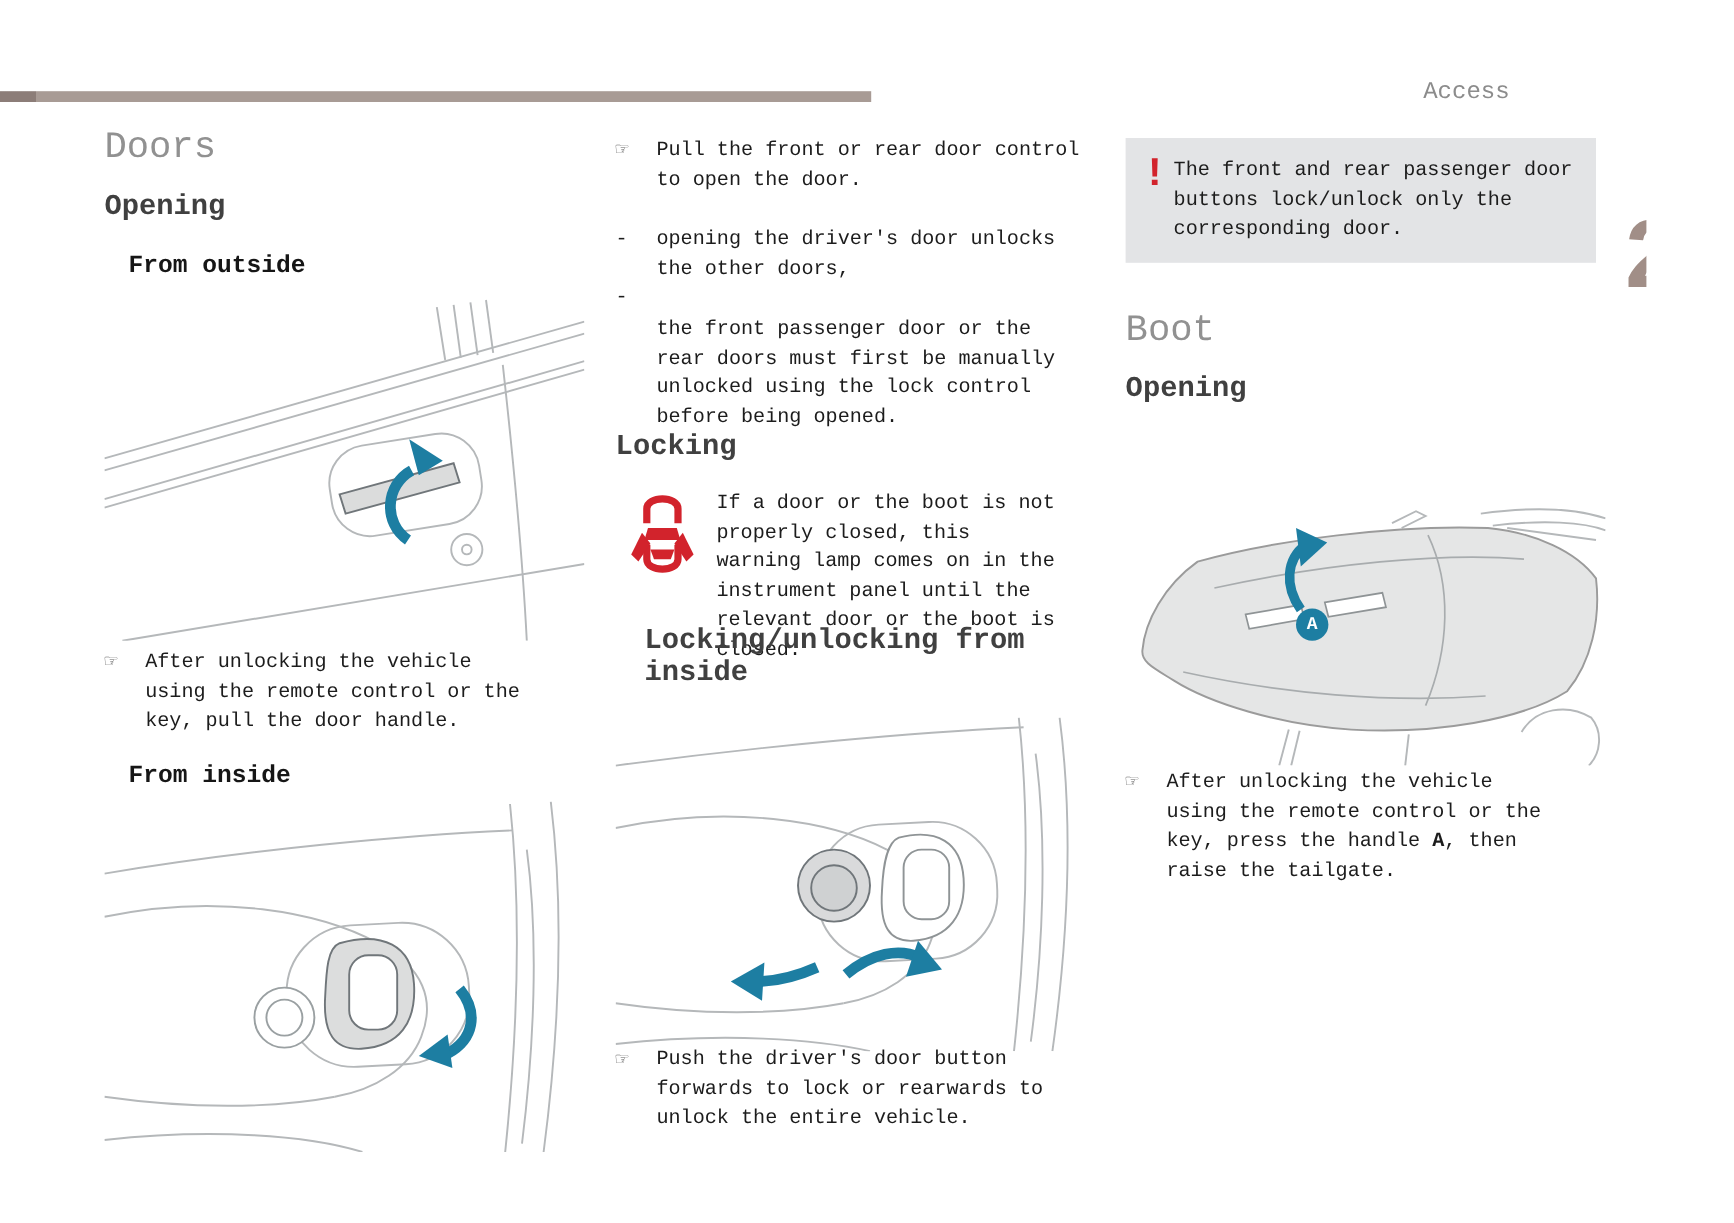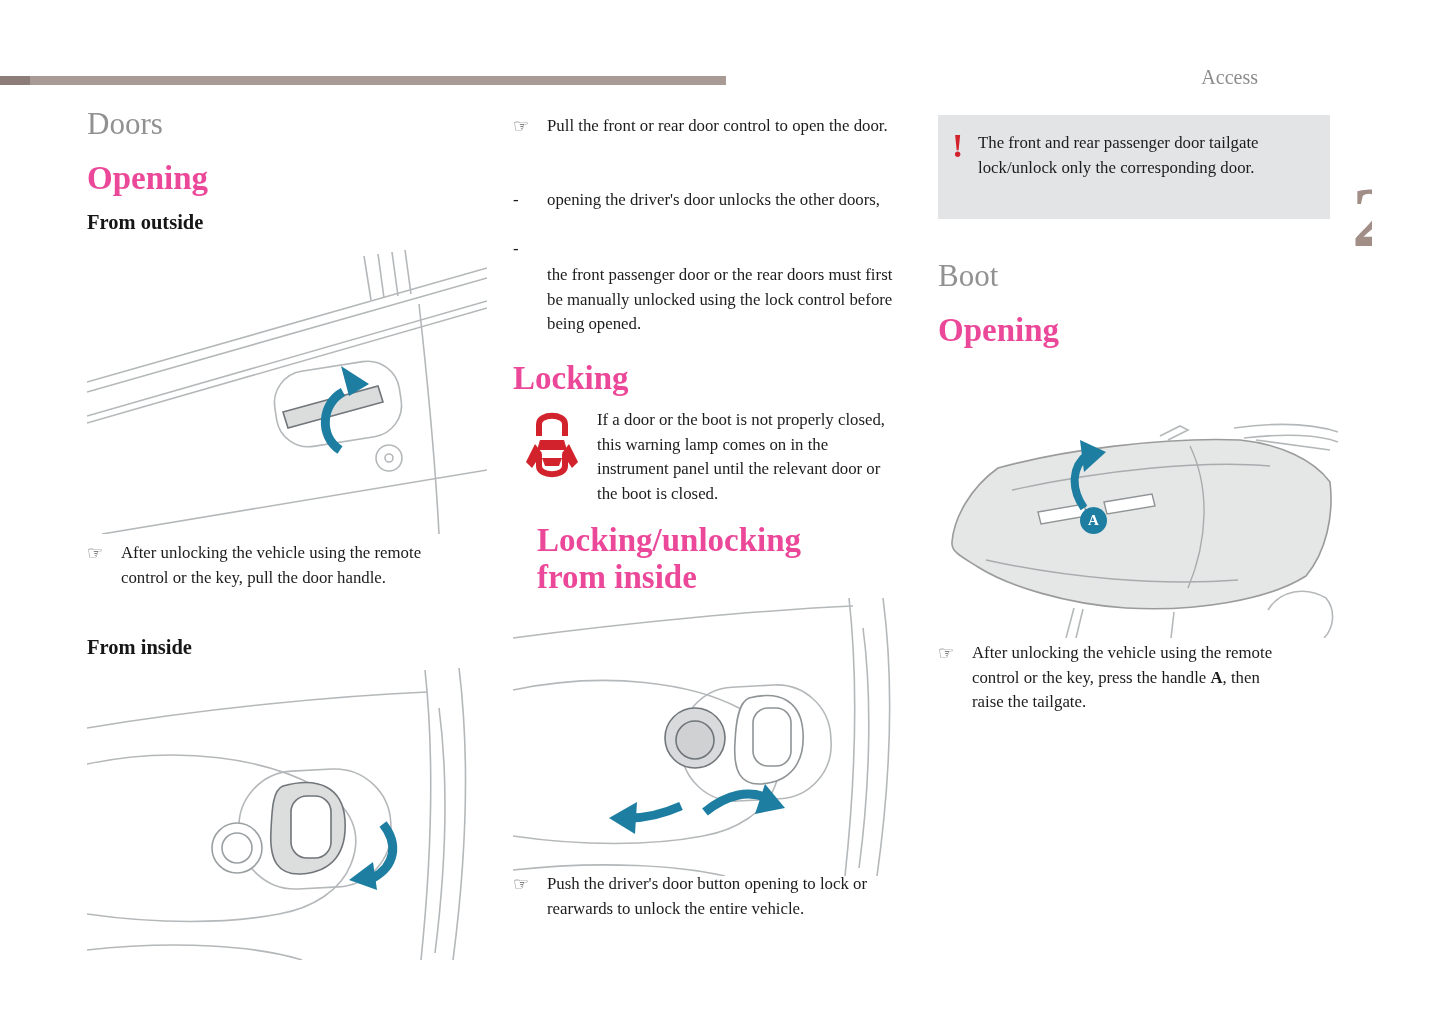--- a/index.html
+++ b/index.html
@@ -1,26 +1,26 @@
 <!DOCTYPE html>
 <html><head>
 <meta charset="utf-8">
 <style>
   html,body{margin:0;padding:0;background:#fff;}
   .page{position:relative;width:1372px;height:1019px;background:#ffffff;overflow:hidden;
-        font-family:Liberation Serif, serif;color:#1c1c1c;}
+        font-family:Liberation Mono, monospace;color:#1c1c1c;}
   .accent-bar{position:absolute;left:0;top:76px;width:726px;height:9px;
         background:linear-gradient(90deg,#8c7d78 0,#8c7d78 30px,#a89b95 30px,#a89b95 100%);}
   .section-label{position:absolute;top:66px;right:114px;font-size:20px;color:#8c8c8c;}
   .chapter-num{position:absolute;left:1352px;top:176px;font-size:84px;font-weight:bold;color:#a18e87;line-height:1;}
   .page-num{position:absolute;left:1381px;top:944px;font-size:17px;font-weight:bold;color:#6f6f6f;text-align:center;}
 
   .h1gray{position:absolute;font-size:31px;color:#919191;font-weight:400;line-height:1.05;}
-  .h2{position:absolute;font-size:33px;font-weight:bold;color:#ec4899;line-height:1.12;}
-  .h3{position:absolute;font-size:20.5px;font-weight:bold;color:#161616;}
+  .h2{position:absolute;font-size:24px;font-weight:bold;color:#404040;line-height:1.12;}
+  .h3{position:absolute;font-size:20.5px;font-weight:bold;color:#161616;margin-left:20px;}
 
   .para{position:absolute;display:grid;grid-template-columns:34px 1fr;
         font-size:16.8px;line-height:24.5px;color:#1c1c1c;}
   .marker{color:#5f5f5f;font-size:18px;line-height:24.5px;}
   .dash{color:#1c1c1c;font-size:16.8px;}
   .plain{position:absolute;font-size:16.8px;line-height:24.5px;color:#1c1c1c;}
 
   .notice-box{position:absolute;left:938px;top:115px;width:392px;height:104px;background:#e3e4e6;
         box-sizing:border-box;padding:16px 14px 0 14px;display:grid;grid-template-columns:26px 1fr;}
   .notice-excl{color:#d2232c;font-size:34px;font-weight:bold;line-height:30px;}
@@ -154,26 +154,26 @@
     <g>
       <path d="M168 208 C150 216 132 220 116 220" stroke="#1d7ea2" stroke-width="9" fill="none"></path>
       <path d="M96 220 L124 204 L122 236 Z" fill="#1d7ea2"></path>
       <path d="M192 214 C214 196 236 192 254 200" stroke="#1d7ea2" stroke-width="9" fill="none"></path>
       <path d="M272 210 L242 216 L252 186 Z" fill="#1d7ea2"></path>
     </g>
   </svg>
 
   <div class="para" style="left:513px;top:872px;width:380px;">
     <span class="marker">☞</span>
-    <span style="width:330px;">Push the driver's door button opening to lock or rearwards to unlock the entire vehicle.</span>
+    <span style="width:330px;">Push the driver's door button forwards to lock or rearwards to unlock the entire vehicle.</span>
   </div>
 
   <div class="notice-box">
     <span class="notice-excl">!</span>
-    <span class="notice-text">The front and rear passenger door tailgate lock/unlock only the corresponding door.</span>
+    <span class="notice-text">The front and rear passenger door buttons lock/unlock only the corresponding door.</span>
   </div>
 
   <div class="h1gray" style="left:938px;top:260px;">Boot</div>
   <div class="h2" style="left:938px;top:312px;">Opening</div>
 
   <svg class="illus" style="left:938px;top:420px;" width="400" height="218" viewBox="0 0 400 218">
     <g fill="none" stroke="#b5b8ba" stroke-width="1.6">
       <path d="M296 8 C340 2 376 4 400 12"></path>
       <path d="M306 18 C348 13 382 15 400 22"></path>
       <path d="M318 20 L392 30"></path>

